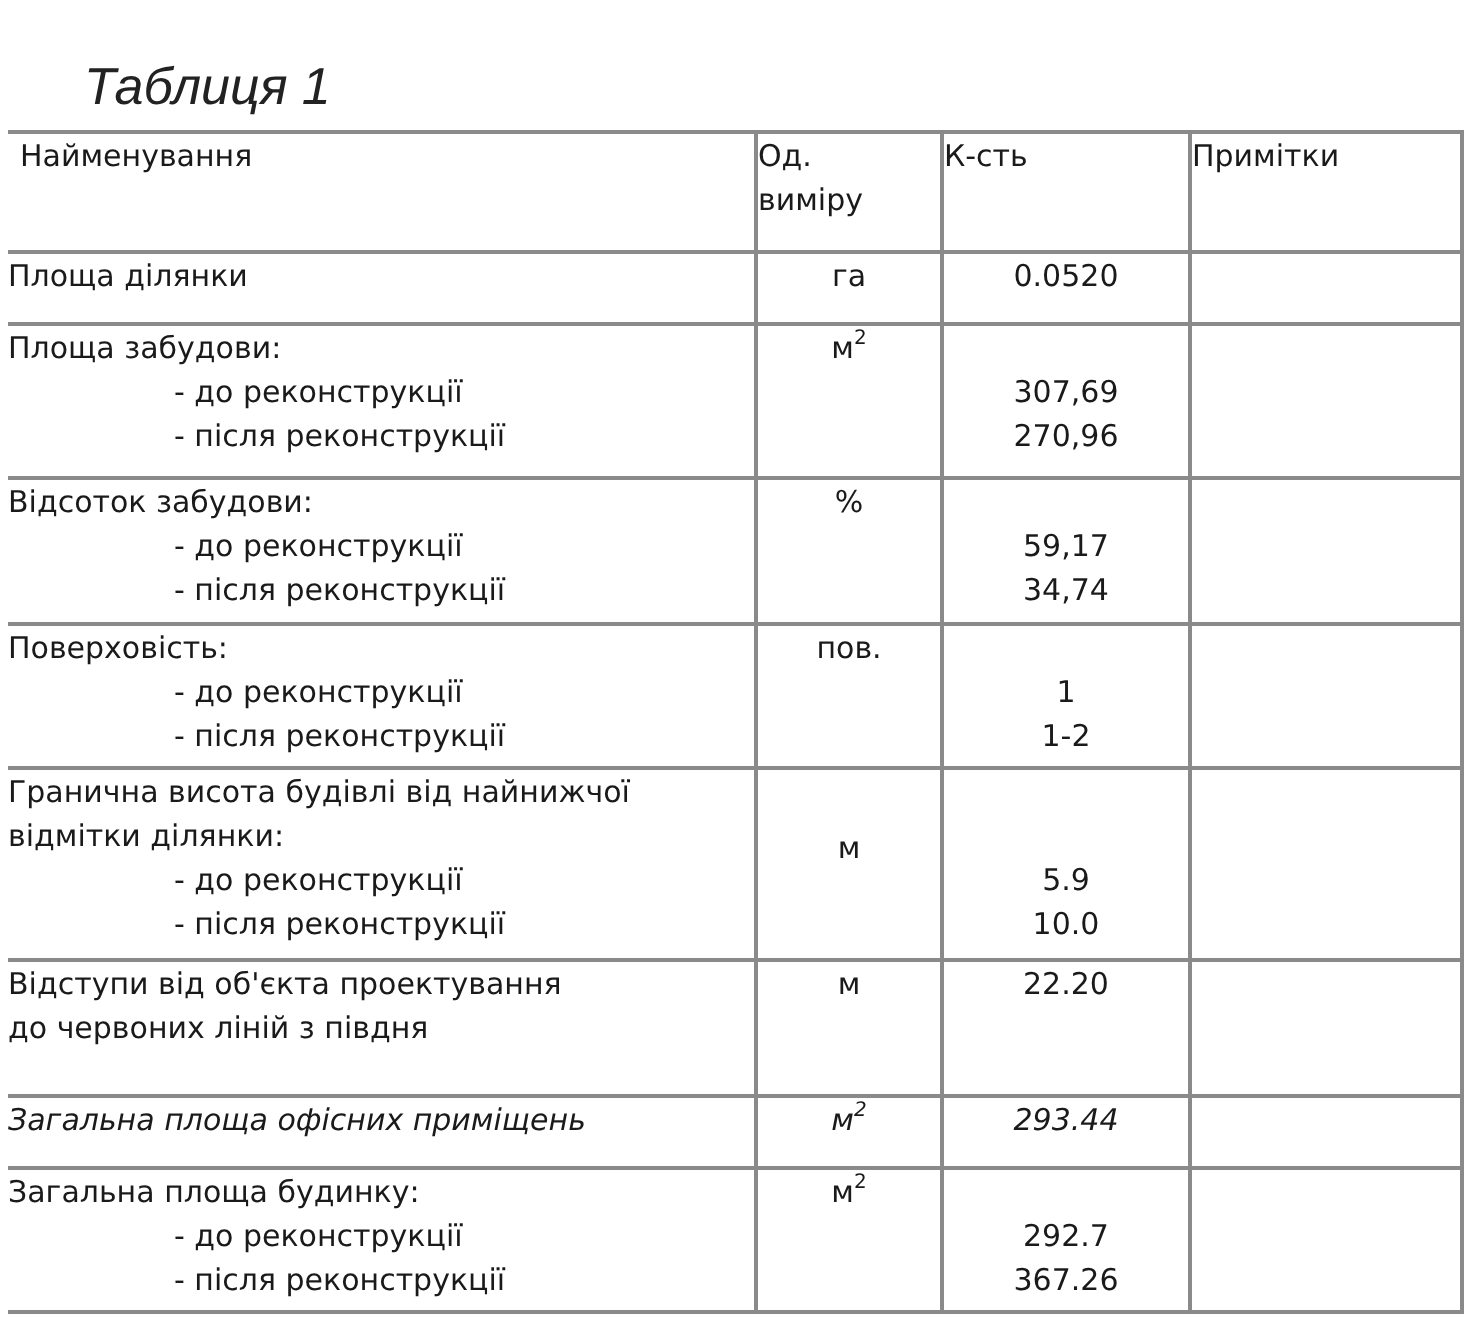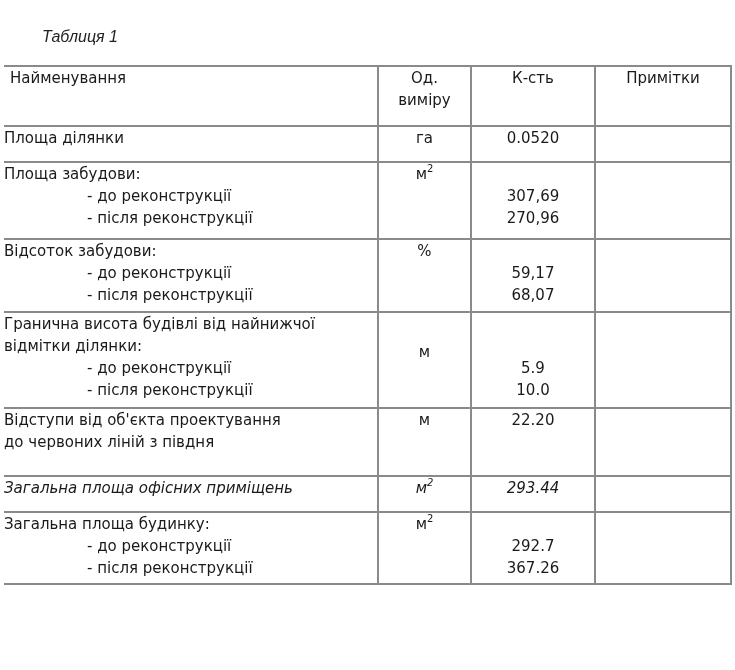--- a/index.html
+++ b/index.html
@@ -1,31 +1,31 @@
 <!DOCTYPE html>
 <html><head>
 <meta charset="utf-8">
 <style>
   html, body { margin: 0; padding: 0; background: #ffffff; }
   body { width: 735px; height: 670px; position: relative; overflow: hidden;
          font-family: "DejaVu Sans", "Liberation Sans", sans-serif; color: #1a1a1a; }
-  .caption { position: absolute; left: 42px; top: 28px; font-size: 16px; font-style: italic;
+  .caption { position: absolute; left: 42px; top: 28px; font-size: 26px; font-style: italic;
              font-family: "Liberation Sans", sans-serif; color: #222; }
   table.data { position: absolute; left: 4px; top: 65px; border-collapse: collapse; table-layout: fixed;
                width: 727px; }
   table.data col.c1 { width: 374px; }
   table.data col.c2 { width: 93px; }
   table.data col.c3 { width: 124px; }
   table.data col.c4 { width: 136px; }
   table.data td, table.data th { border: 2px solid #8a8a8a; padding: 0; vertical-align: top;
                font-weight: normal; font-size: 15px; line-height: 22px; }
   table.data tr > *:first-child { border-left: none; }
   thead th { font-size: 20px; line-height: 28px; height: 58px; vertical-align: bottom; padding-bottom: 2px; }
   thead th.name { text-align: left; padding-left: 6px; }
-  thead th.center { text-align: center; }
+  thead th.center { text-align: left; }
   td.name { padding: 6px 4px 2px 7px; }
   td.name .line { display: block; }
   td.name .sub { display: block; padding-left: 83px; }
   td.unit { text-align: center; padding-top: 6px; border-radius: 10px; }
   td.qty { text-align: center; padding-top: 6px; }
   td.qty .v { display: block; }
   td.qty .spacer { display: block; height: 22px; }
   sup { font-size: 10px; line-height: 0; vertical-align: 7px; }
 </style>
 </head>
@@ -79,21 +79,35 @@
       <tr style="height: 73px;">
         <td class="name">
           <span class="line">Відсоток забудови:</span>
           <span class="sub">- до реконструкції</span>
           <span class="sub">- після реконструкції</span>
         </td>
         <td class="unit"><span>%</span></td>
         <td class="qty">
           <span class="spacer"></span>
           <span class="v">59,17</span>
-          <span class="v">68,07</span>
+          <span class="v">34,74</span>
+        </td>
+        <td></td>
+      </tr>
+      <tr style="height: 72px;">
+        <td class="name">
+          <span class="line">Поверховість:</span>
+          <span class="sub">- до реконструкції</span>
+          <span class="sub">- після реконструкції</span>
+        </td>
+        <td class="unit"><span>пов.</span></td>
+        <td class="qty">
+          <span class="spacer"></span>
+          <span class="v">1</span>
+          <span class="v">1-2</span>
         </td>
         <td></td>
       </tr>
       <tr style="height: 96px;">
         <td class="name">
           <span class="line">Гранична висота будівлі від найнижчої</span>
           <span class="line">відмітки ділянки:</span>
           <span class="sub">- до реконструкції</span>
           <span class="sub">- після реконструкції</span>
         </td>

